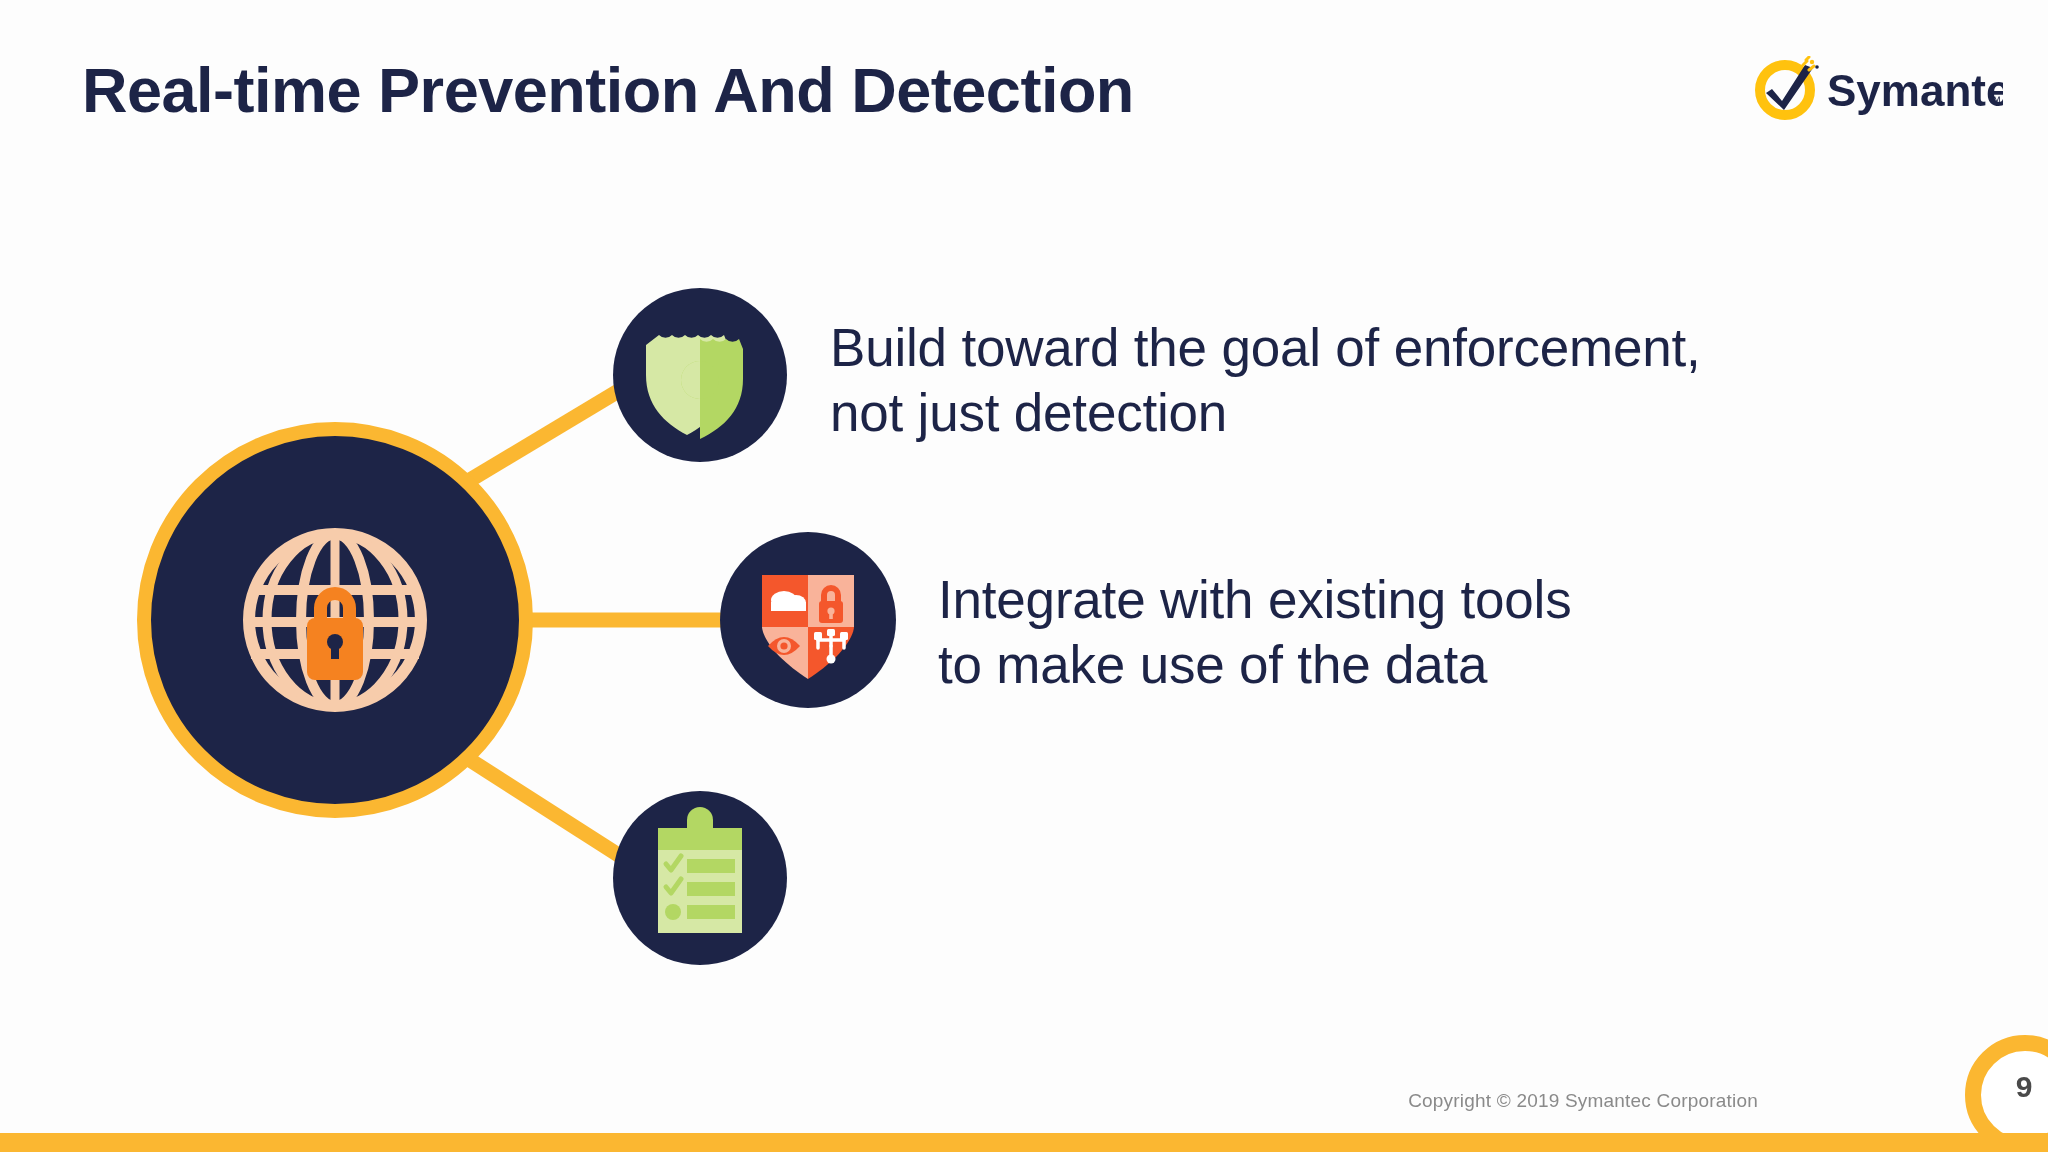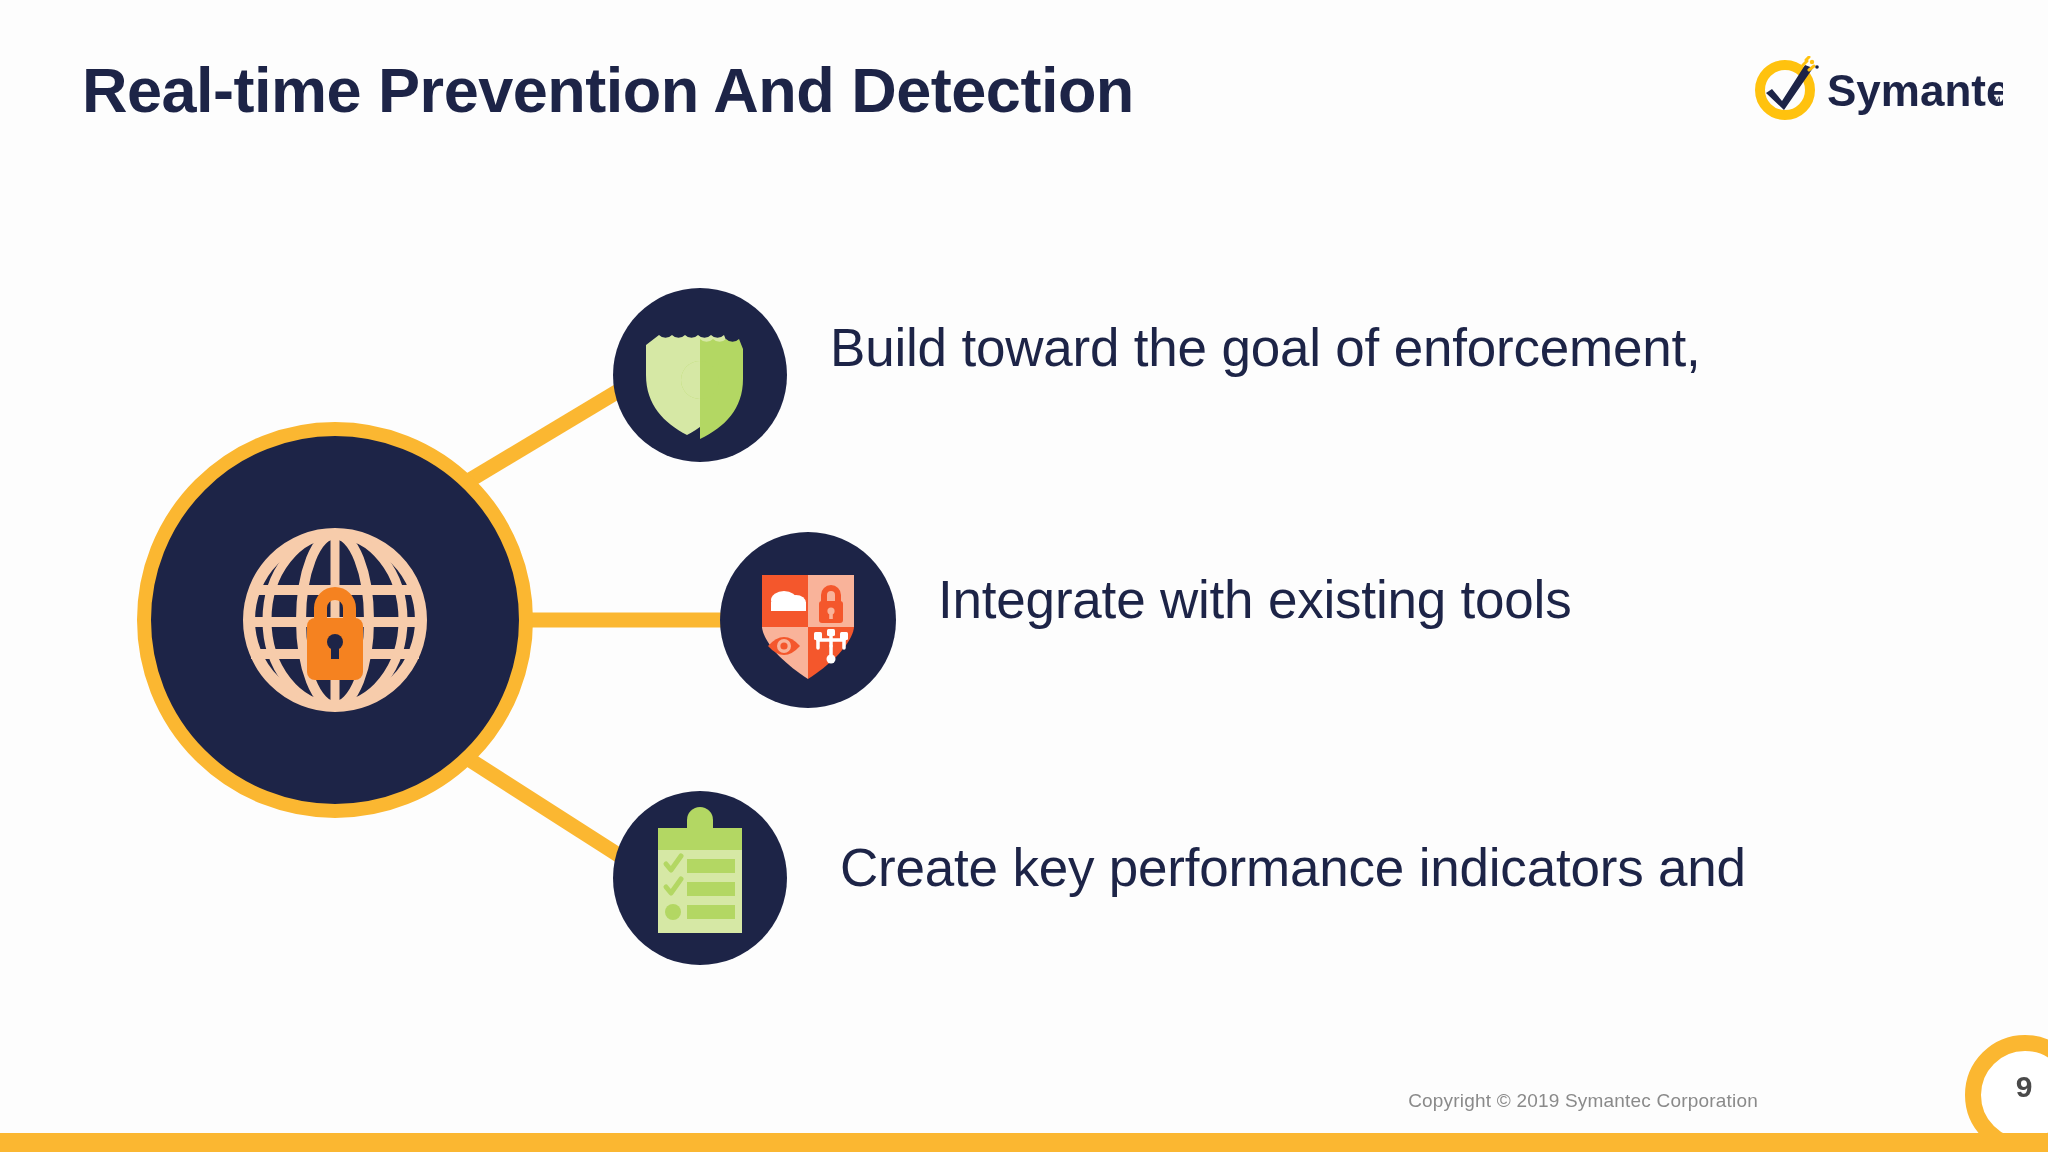--- a/index.html
+++ b/index.html
@@ -238,28 +238,29 @@
           <path d="M-34 9 l5 6 l10 -14" stroke="#b3d763" stroke-width="5" fill="none" stroke-linecap="round" stroke-linejoin="round"></path>
           <circle cx="-27" cy="34" r="8" fill="#b3d763"></circle>
         </g>
       </g>
 
     </svg>
   </div>
 
   <div class="body-text" id="text-1">
     <span class="ln">Build toward the goal of enforcement,</span>
+    <span class="ln">not just detection</span>
   </div>
 
   <div class="body-text" id="text-2">
     <span class="ln">Integrate with existing tools</span>
+    <span class="ln">to make use of the data</span>
   </div>
 
   <div class="body-text" id="text-3">
-    <span class="ln">Create key performance indicators and</span>
   </div>
 
   <div id="copyright">Copyright © 2019 Symantec Corporation</div>
 
   <div id="page-badge">
     <svg width="180" height="120" viewBox="0 0 180 120" xmlns="http://www.w3.org/2000/svg">
       <circle cx="90" cy="60" r="52" fill="#ffffff" stroke="#fbb731" stroke-width="16"></circle>
     </svg>
   </div>
   <div id="page-num">9</div>

